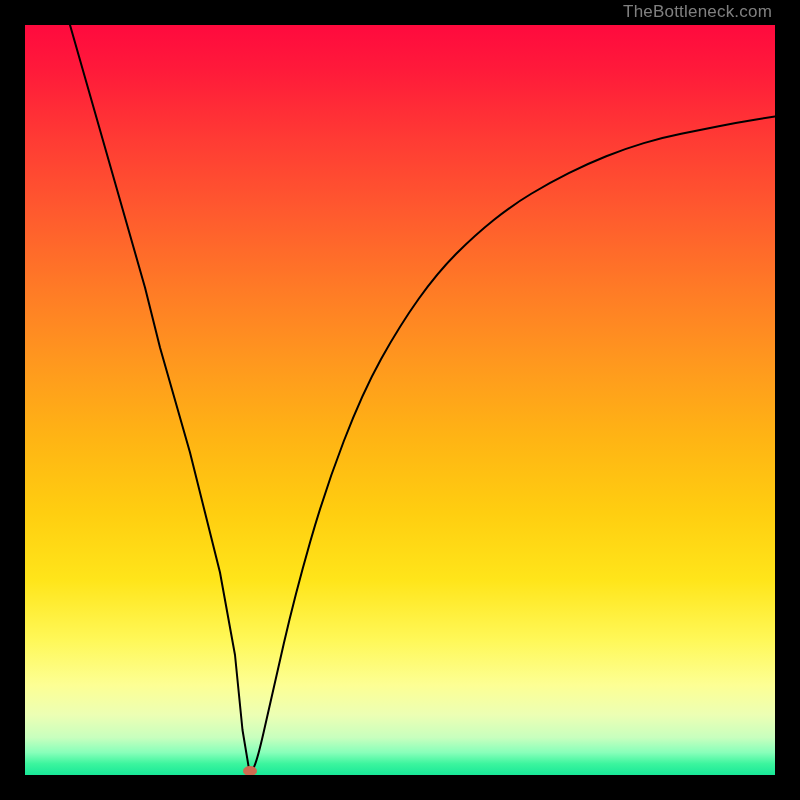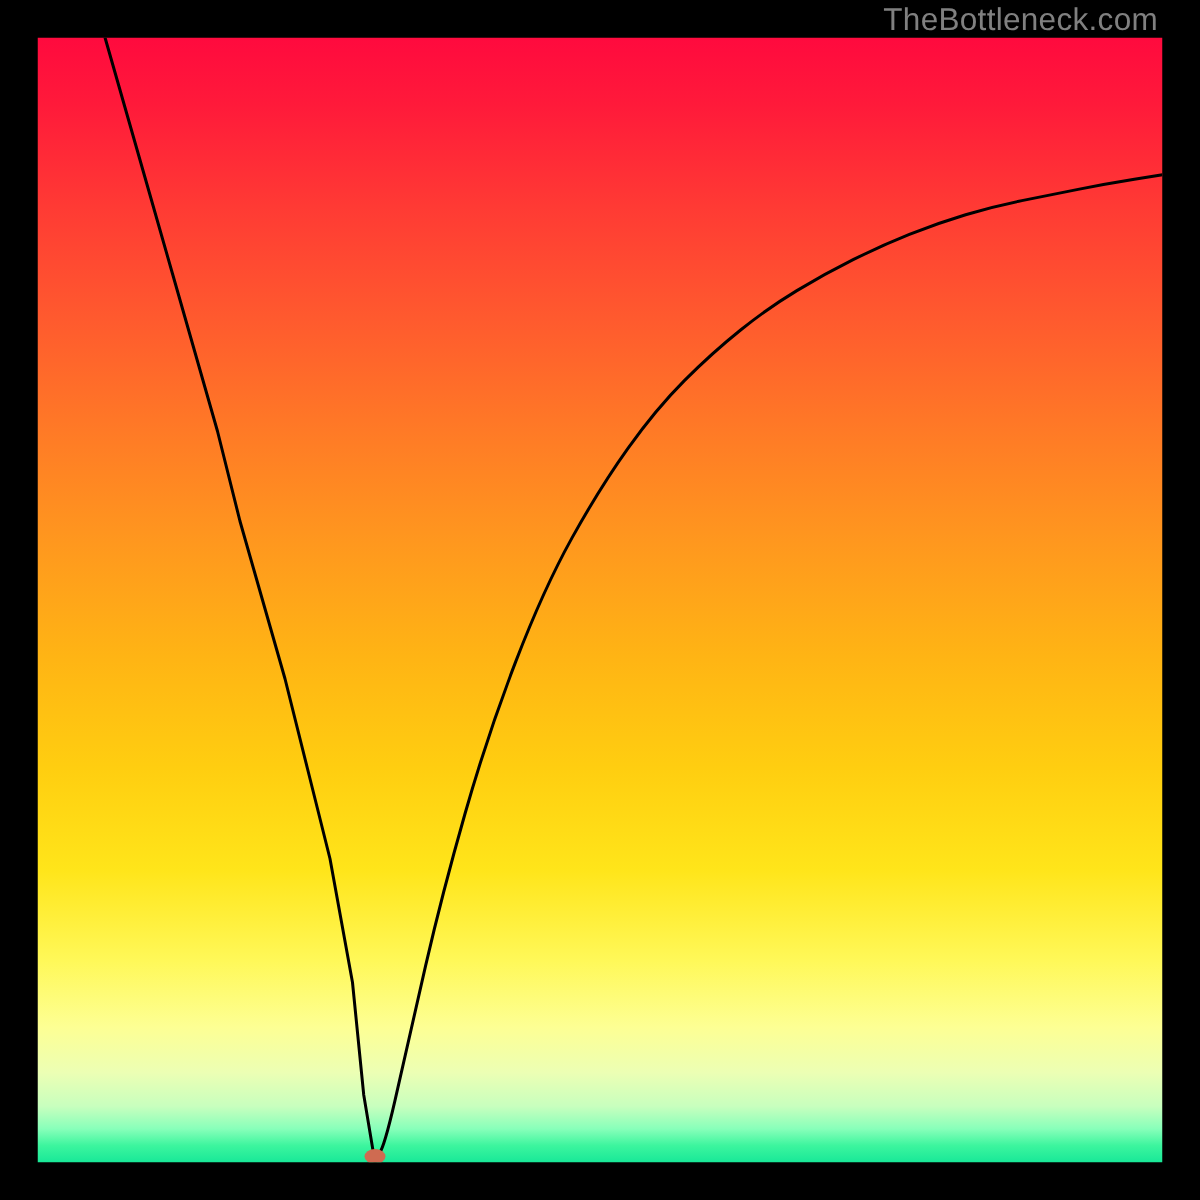--- a/index.html
+++ b/index.html
@@ -58,21 +58,21 @@
     height: 100%;
   }
   .min-dot {
     fill: #cf6b51;
   }
   .watermark {
     position: absolute;
     top: 2px;
     right: 28px;
     color: #808080;
-    font-size: 21px;
+    font-size: 17px;
     letter-spacing: 0.2px;
     font-weight: 400;
   }
 </style>
 </head>
 <body>
 
 <div class="frame">
 
   <div class="watermark">TheBottleneck.com</div>

